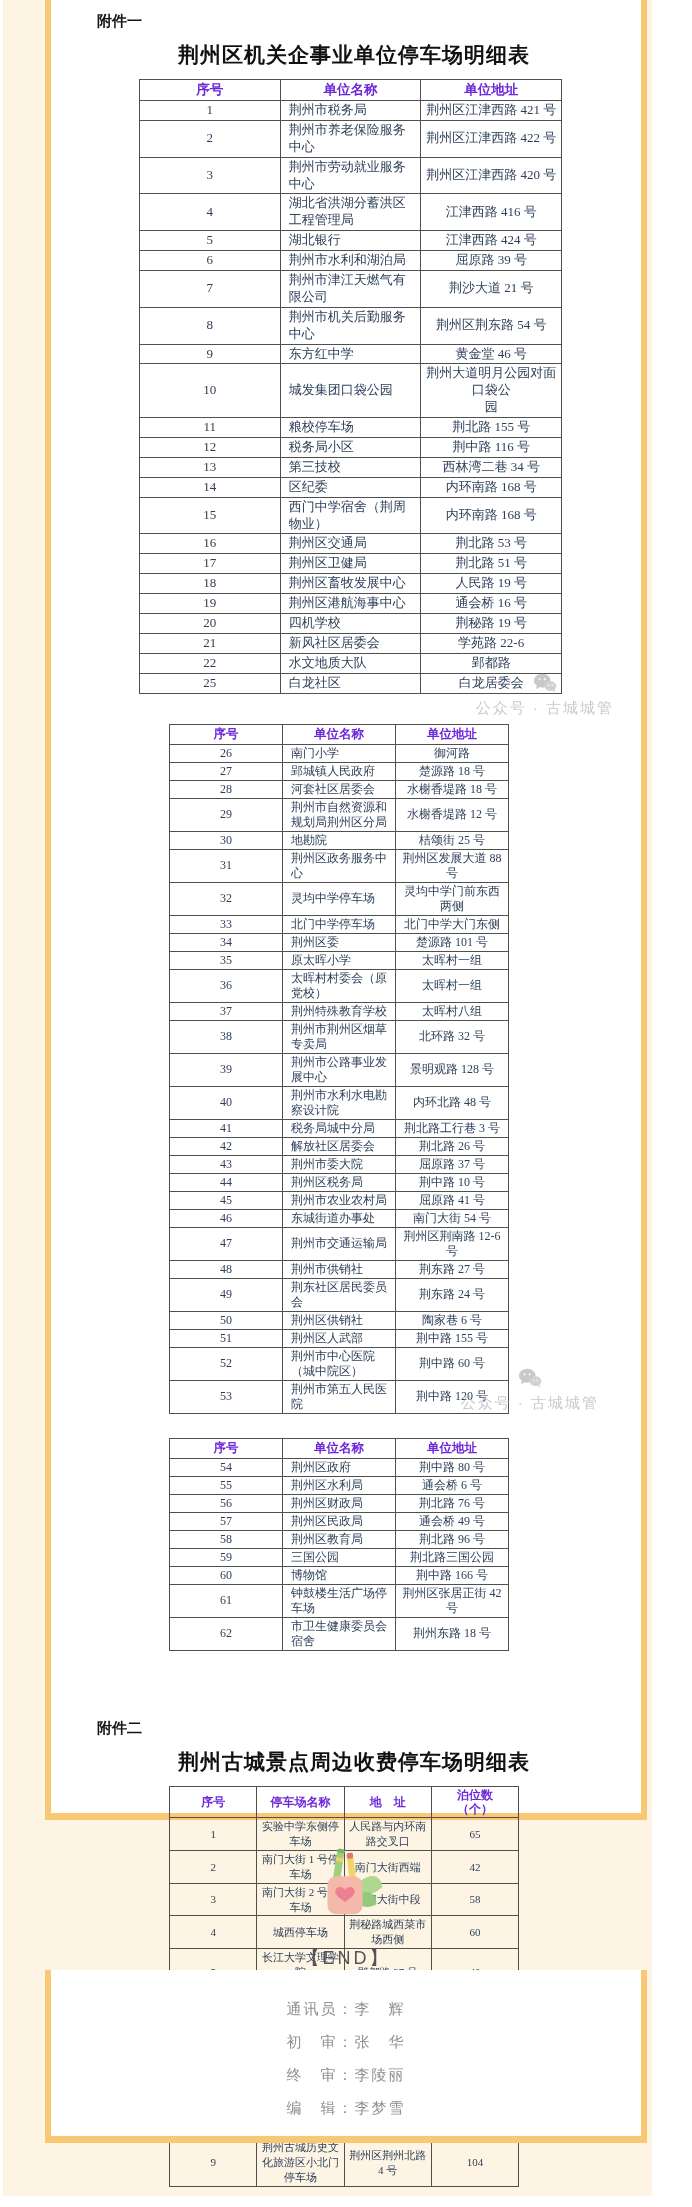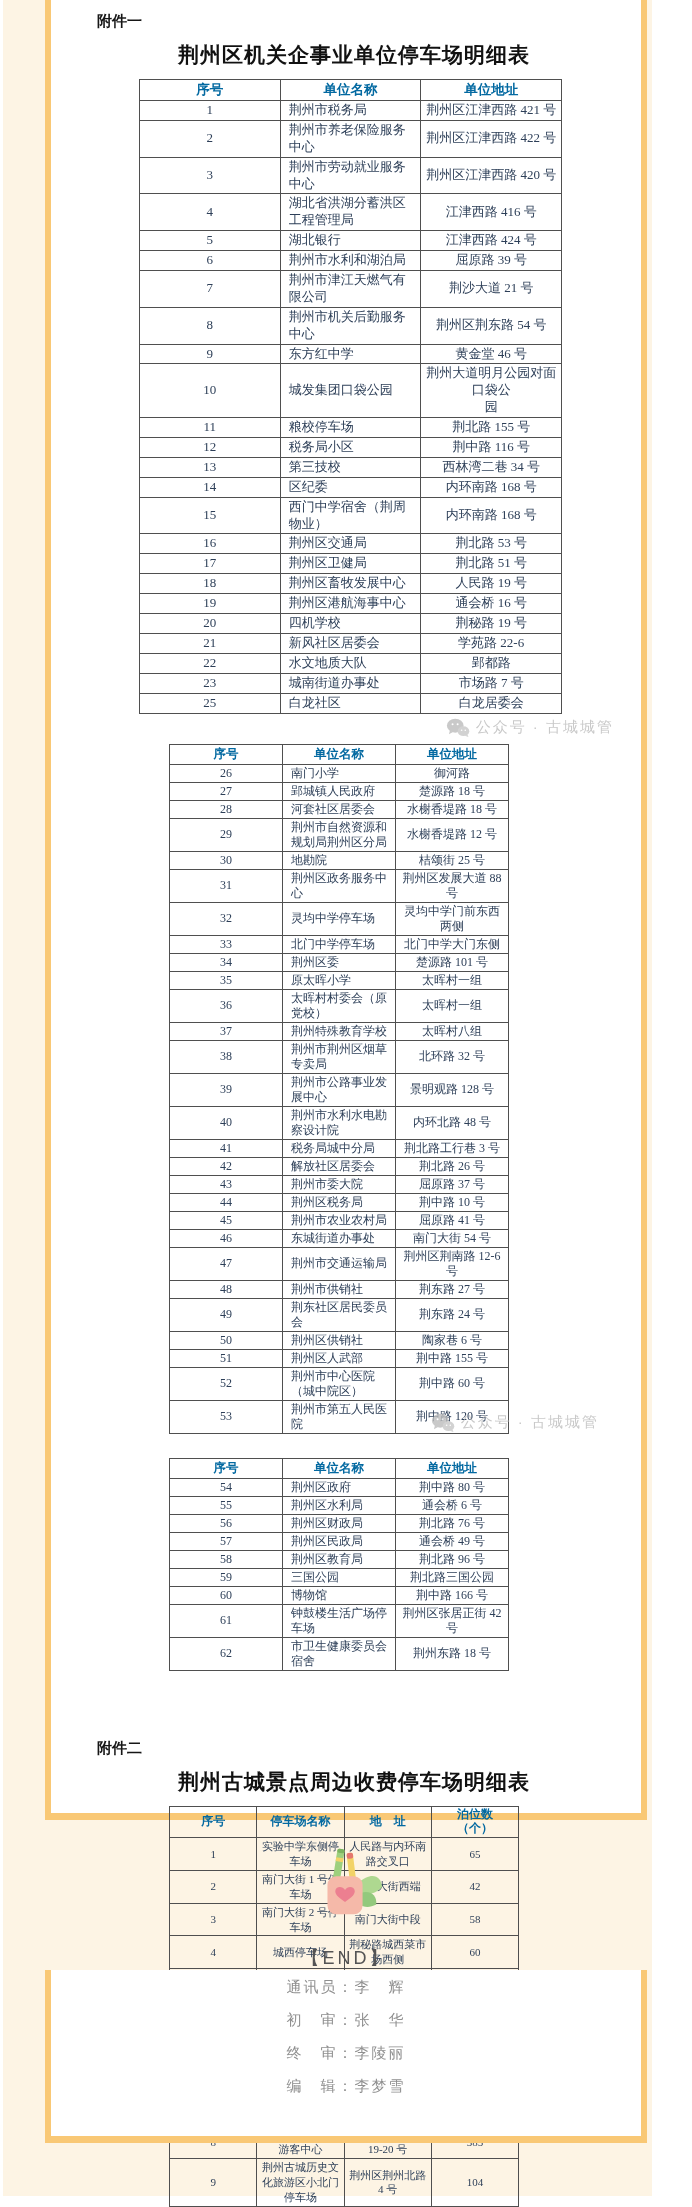--- a/index.html
+++ b/index.html
@@ -15,41 +15,41 @@
   .attach2{margin-top:68px;}
   .doc-title{margin:10px 0 0 16px;text-align:center;font-size:21px;font-weight:bold;color:#111111;
         font-family:"Liberation Sans","DejaVu Sans",sans-serif;letter-spacing:1px;}
   .twrap{position:relative;}
   .t1wrap{margin:10px 0 0 88px;width:423px;}
   .t2wrap{margin:30px 0 0 118px;width:340px;}
   .t3wrap{margin:24px 0 0 118px;width:340px;}
   .t4wrap{margin:10px 0 0 118px;width:350px;}
   table{border-collapse:collapse;width:100%;table-layout:fixed;}
   td,th{border:1px solid #4f4f4f;white-space:pre-line;vertical-align:middle;padding:1px 4px;box-sizing:border-box;}
-  th{font-family:Liberation Mono, monospace;color:#0369a1;text-align:center;font-weight:bold;}
+  th{font-family:Liberation Serif, serif;color:#6d28d9;text-align:center;font-weight:bold;}
   .t1 th{font-size:13.5px;height:19px;}
   .t1 td{font-size:13px;height:19px;line-height:1.3;}
   .t2 th,.t3 th{font-size:12.5px;height:15px;}
   .t2 td,.t3 td{font-size:12px;height:15px;line-height:1.25;}
   .t4 th{font-size:12px;height:16px;line-height:1.2;}
   .t4 td{font-size:11px;height:16px;line-height:1.35;}
   .t1 td:nth-child(1),.t2 td:nth-child(1),.t3 td:nth-child(1){text-align:center;}
   .t1 td:nth-child(2),.t2 td:nth-child(2),.t3 td:nth-child(2){text-align:left;padding-left:8px;}
   .t1 td:nth-child(3),.t2 td:nth-child(3),.t3 td:nth-child(3){text-align:center;}
   .t4 td{text-align:center;padding:1px 2px;}
   .watermark{position:absolute;display:flex;align-items:center;gap:6px;color:#bcbcbc;opacity:.8;
         font-family:"Liberation Sans","DejaVu Sans",sans-serif;font-size:15px;letter-spacing:2px;
-        white-space:nowrap;z-index:3;pointer-events:none;}
+        white-space:nowrap;z-index:3;pointer-events:none;flex-direction:column;}
   .wm1{right:-52px;bottom:-24px;}
   .wm2{right:-90px;bottom:1px;}
   .end-section{position:absolute;top:1820px;left:45px;width:602px;height:150px;text-align:center;}
   .end-illustration{margin-top:24px;}
   .end-label{margin-top:16px;font-size:18px;color:#545454;letter-spacing:3px;
         font-family:"Liberation Sans","DejaVu Sans",sans-serif;}
-  .credits{}
+  .credits{padding-top:22px;}
   .credit-line{font-size:15px;line-height:33px;color:#8f8f8f;letter-spacing:2px;
         font-family:"Liberation Sans","DejaVu Sans",sans-serif;}
 </style>
 </head>
 <body>
 
 <div class="page">
   <div class="cream-band"></div>
 
   <div class="card card1">
@@ -169,25 +169,20 @@
             </tr>
             <tr>
               <td>21</td>
               <td>新风社区居委会</td>
               <td>学苑路 22-6</td>
             </tr>
             <tr>
               <td>22</td>
               <td>水文地质大队</td>
               <td>郢都路</td>
-            </tr>
-            <tr>
-              <td>23</td>
-              <td>城南街道办事处</td>
-              <td>市场路 7 号</td>
             </tr>
             <tr>
               <td>25</td>
               <td>白龙社区</td>
               <td>白龙居委会</td>
             </tr>
           </tbody>
       </table>
       <div class="watermark wm1">
         <svg width="24" height="20" viewBox="0 0 26 22">

